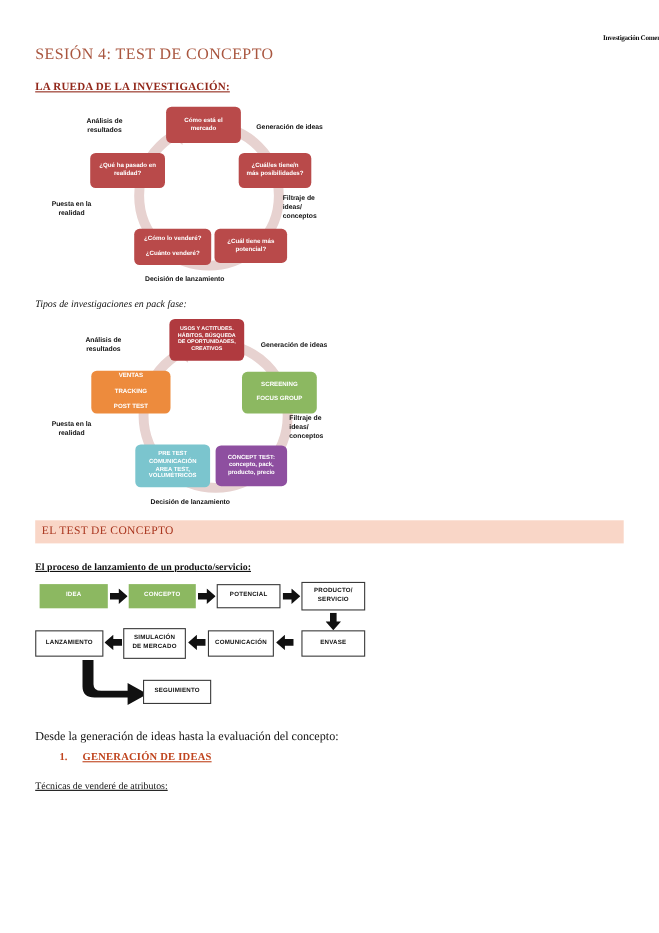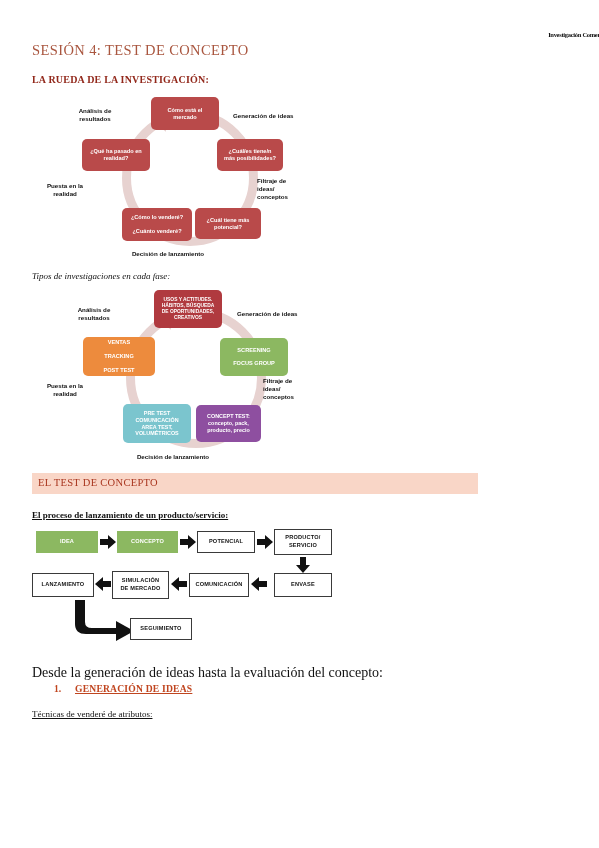--- a/index.html
+++ b/index.html
@@ -16,21 +16,21 @@
     font-family:"Liberation Serif",serif;
     font-size:6.5px;font-weight:bold;letter-spacing:-0.3px;color:#111;
   }
   .doc-title{
     position:absolute;left:32px;top:42px;
     font-size:14.5px;letter-spacing:.4px;color:#a9563f;
     font-family:"Liberation Serif",serif;font-weight:normal;
   }
   .sub-title{
     position:absolute;left:32px;top:74px;
-    font-size:10px;font-weight:bold;color:#92281b;letter-spacing:.2px;
+    font-size:10px;font-weight:bold;color:#92281b;letter-spacing:.2px;text-decoration:underline;
   }
 
   
   .wheel{position:absolute;}
   .ring{
     position:absolute;border-radius:50%;
     border:9px solid #e7d2d0;
   }
   .ring-gap{position:absolute;background:#fff;}
   .ring-arrow{
@@ -51,34 +51,34 @@
   }
 
   
   .caption-it{
     position:absolute;font-style:italic;font-size:9px;color:#111;
     font-family:"Liberation Serif",serif;
   }
 
   
   .banner{
-    position:absolute;left:32px;top:473px;width:446px;height:21px;
+    position:absolute;left:32px;top:473px;width:535px;height:21px;
     background:#f9d6c7;
   }
   .banner span{
     position:absolute;left:6px;top:4px;font-size:10.5px;color:#a9361f;
     font-family:"Liberation Serif",serif;letter-spacing:.3px;
   }
 
   .u-line{
     position:absolute;font-size:9px;color:#111;text-decoration:underline;
     font-family:"Liberation Serif",serif;font-weight:bold;
   }
   .body-text{
-    position:absolute;font-size:14px;color:#111;line-height:1.45;
+    position:absolute;font-size:11px;color:#111;line-height:1.45;
     font-family:"Liberation Serif",serif;text-align:justify;
   }
   .num-head{
     position:absolute;font-size:9.6px;font-weight:bold;color:#c0451f;
     text-decoration:underline;font-family:"Liberation Serif",serif;
     letter-spacing:.2px;
   }
   .num-idx{
     position:absolute;font-size:9.6px;font-weight:bold;color:#c0451f;
     font-family:"Liberation Serif",serif;
@@ -140,21 +140,21 @@
       <span>Filtraje de</span><br><span>ideas/</span><br><span>conceptos</span>
     </div>
     <div class="olabel" style="left:63px;top:155px;width:130px;">
       <span>Decisión de lanzamiento</span>
     </div>
     <div class="olabel" style="left:-15px;top:87px;width:80px;">
       <span>Puesta en la</span><br><span>realidad</span>
     </div>
   </div>
 
-  <div class="caption-it" style="left:32px;top:271px;">Tipos de investigaciones en cada fase:</div>
+  <div class="caption-it" style="left:32px;top:271px;">Tipos de investigaciones en pack fase:</div>
 
   <div class="wheel" id="wheel2" style="left:30px;top:292px;width:310px;height:178px;">
     <div class="ring" style="left:96px;top:16px;width:122px;height:122px;"></div>
     <div class="ring-gap" style="left:142px;top:11px;width:22px;height:14px;"></div>
     <div class="ring-arrow" style="left:130px;top:23px;transform:rotate(38deg);"></div>
 
     <div class="node" style="left:124px;top:-2px;width:68px;height:38px;background:#b03a3f;font-size:4.9px;">
       <span><span>USOS Y ACTITUDES.</span><br><span>HÁBITOS, BÚSQUEDA</span><br><span>DE OPORTUNIDADES,</span><br><span>CREATIVOS</span></span>
     </div>
     <div class="node" style="left:190px;top:46px;width:68px;height:38px;background:#8cb861;font-size:5.6px;">

